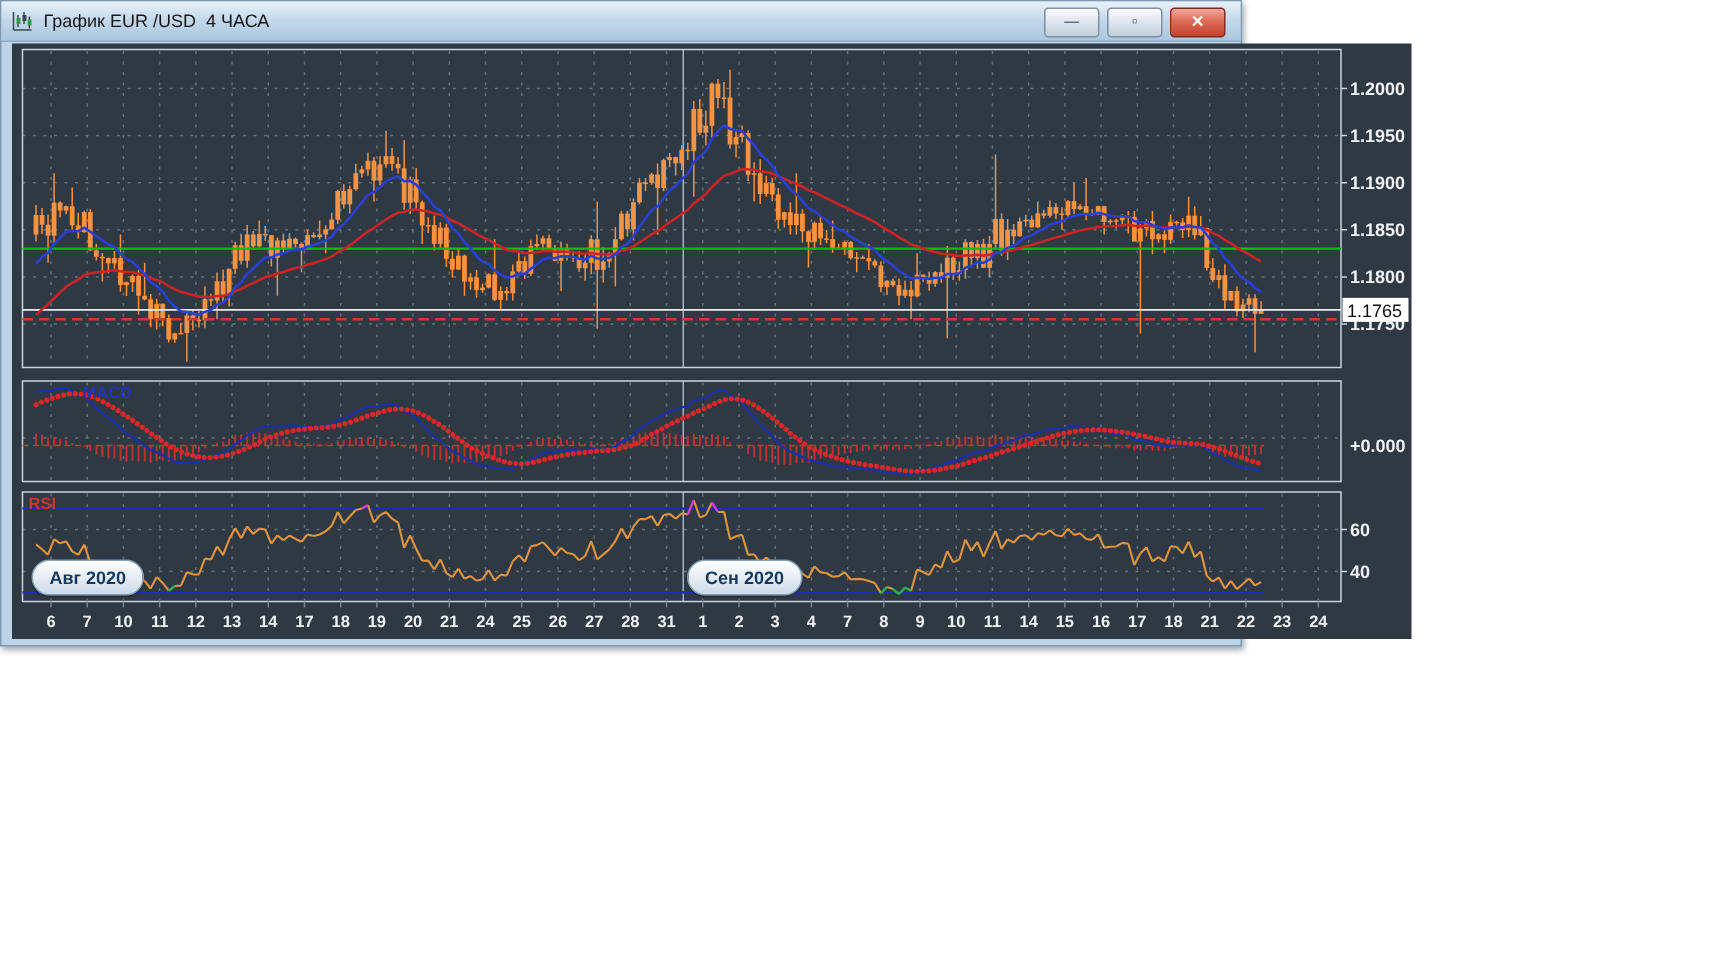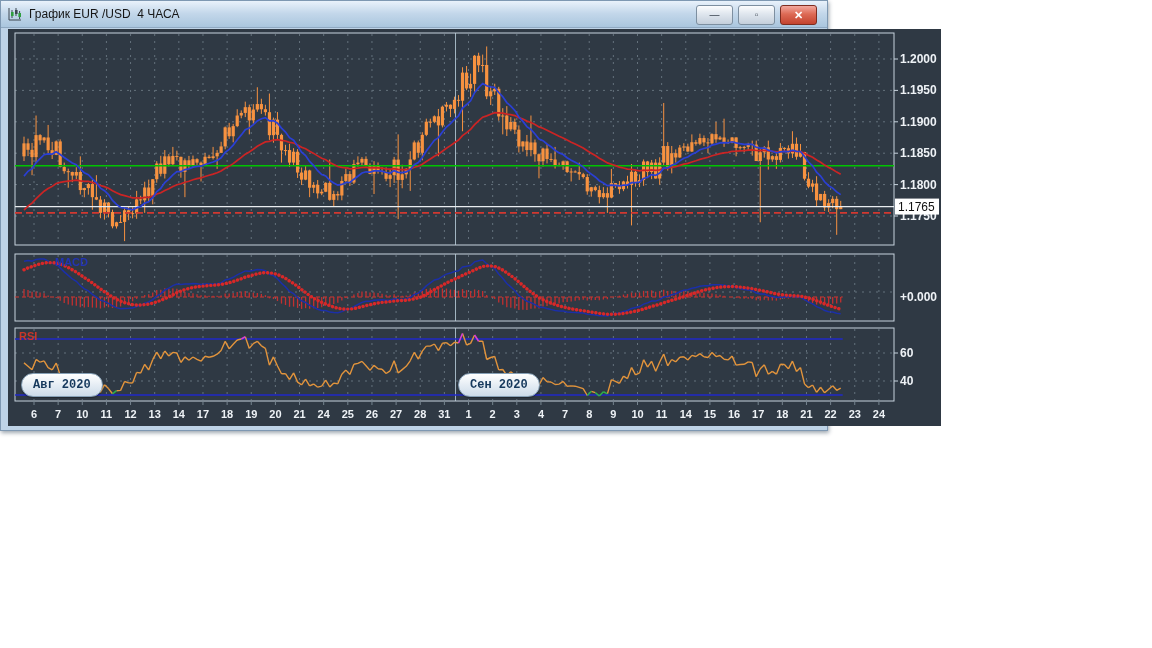--- a/index.html
+++ b/index.html
@@ -27,21 +27,21 @@
   .sq{width:13px;height:13px;border-radius:2px;}
   .sq.red{background:linear-gradient(#f0836f,#cf2b17);border:1px solid #8c1f12;box-sizing:border-box;}
   .sq.blue{background:linear-gradient(#74b9ef,#2a7ac6);border:1px solid #1b5globalThis996;border:1px solid #1b5996;box-sizing:border-box;}
   .legend-text{font-size:11px;margin-left:3px;white-space:pre;}
   .panel-label{position:absolute;font-size:11px;font-weight:bold;}
   #macd-label{left:18px;top:255px;color:#2334b4;margin-left:36px;}
   #rsi-label{left:18px;top:329px;color:#c8372a;}
   .month-box{position:absolute;top:372px;height:22px;line-height:22px;padding:0 11px;
              border:1px solid #86a0b6;border-radius:12px;
              background:linear-gradient(#ffffff,#ccdbe9);
-             color:#16395d;font-weight:bold;font-size:12px;box-shadow:0 1px 1px rgba(0,0,0,.3);font-family:Liberation Mono, monospace;}
+             color:#16395d;font-weight:bold;font-size:12px;box-shadow:0 1px 1px rgba(0,0,0,.3);}
   #month-aug{left:20px;}
   #month-sep{left:457px;}
 </style>
 </head>
 <body>
 
 <div class="screen">
   <div class="window">
     <div class="titlebar">
       <svg width="16" height="16" viewBox="0 0 16 16">

